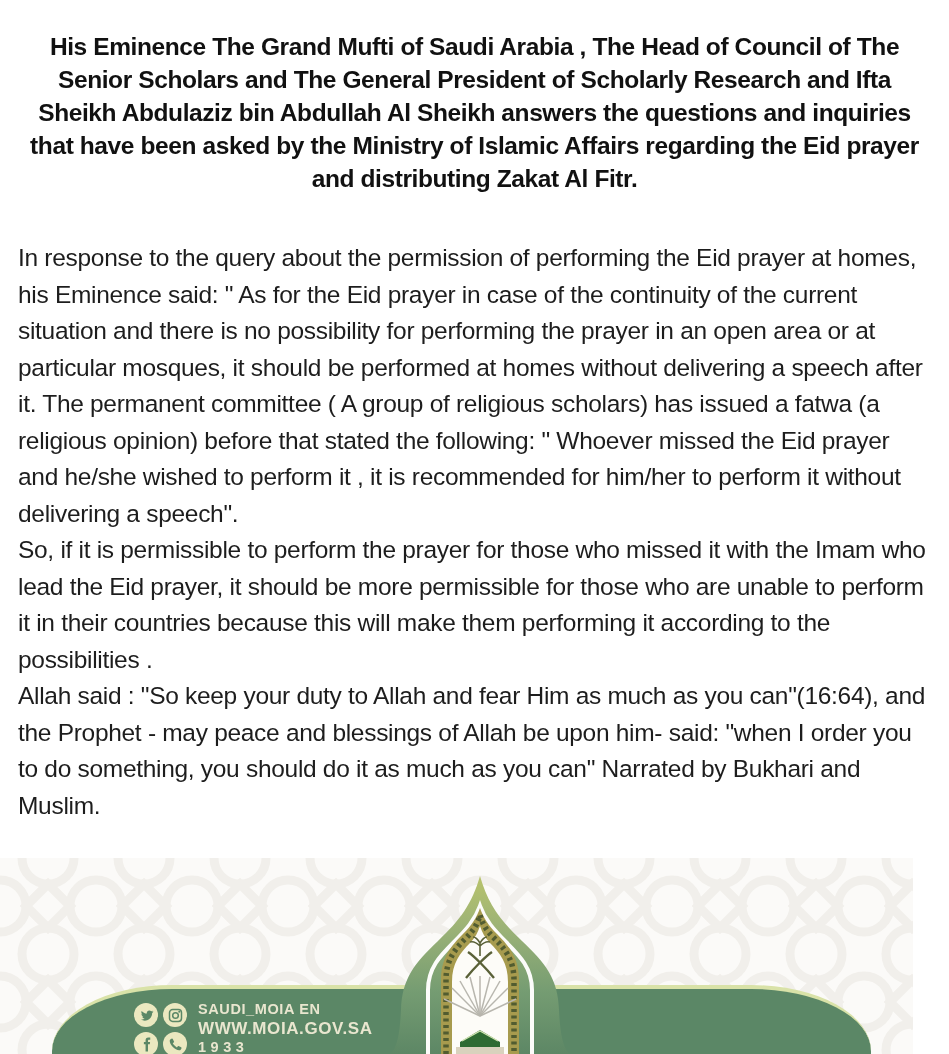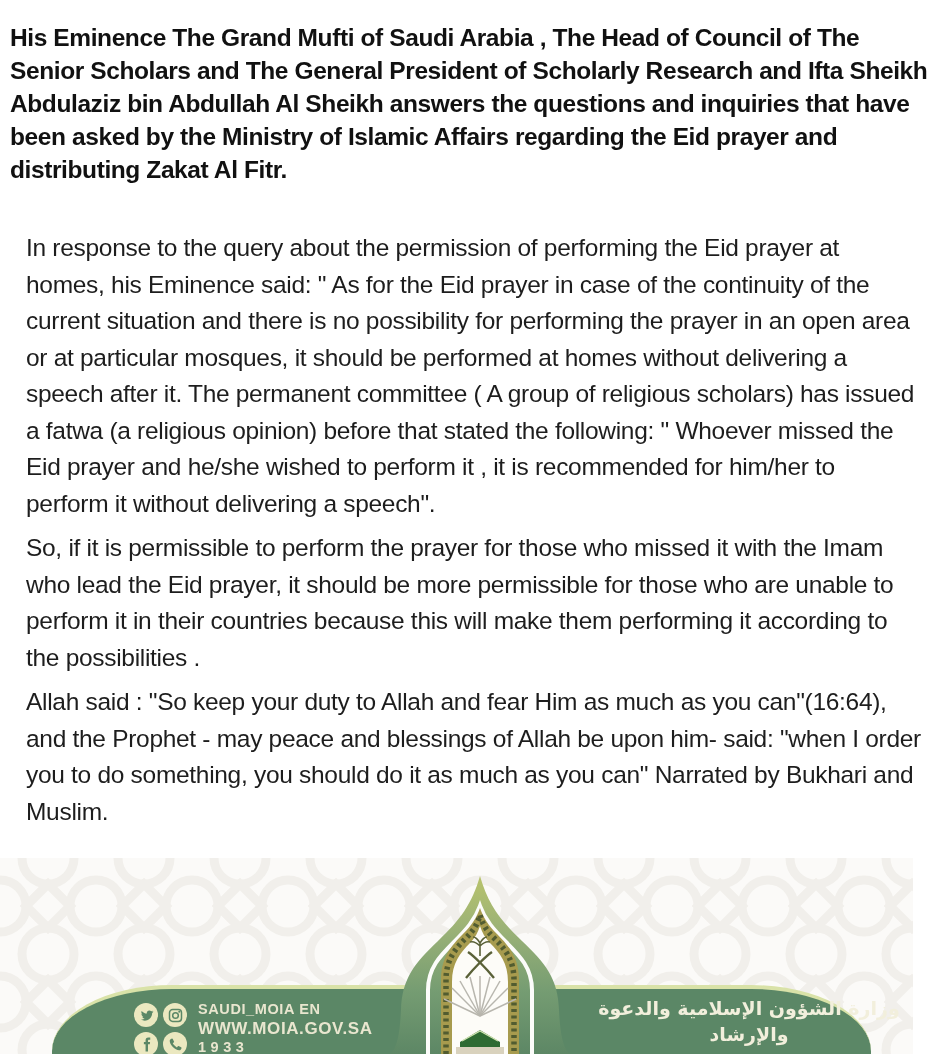--- a/index.html
+++ b/index.html
@@ -6,37 +6,37 @@
   .page {
     position: relative;
     width: 949px;
     height: 1054px;
     background: #ffffff;
     overflow: hidden;
     font-family: "Liberation Sans", sans-serif;
     color: #161616;
   }
   .heading {
-    margin: 0;
+    margin: 9px;
     padding: 21px 10px 0 10px;
-    text-align: left;
+    text-align: center;
     font-size: 24.5px;
     line-height: 33px;
     font-weight: bold;
     letter-spacing: -0.4px;
     color: #111111;
   }
   .body-text {
     padding: 36px 18px 0 18px;
     font-size: 24.5px;
     line-height: 36.5px;
     letter-spacing: -0.3px;
     color: #1d1d1d;
   }
-  .body-text p { margin: 8px; }
+  .body-text p { margin: 0; }
   .footer {
     position: absolute;
     left: 0;
     bottom: 0;
     width: 913px;
     height: 196px;
     overflow: hidden;
   }
   .pattern-bg {
     position: absolute;
@@ -166,24 +166,20 @@
           </svg>
         </span>
       </div>
 
       <div class="contact">
         <div class="handle">SAUDI_MOIA EN</div>
         <div class="site">WWW.MOIA.GOV.SA</div>
         <div class="phone">1933</div>
       </div>
 
-      <div class="ministry">
-        <div class="ar">وزارة الشؤون الإسلامية والدعوة والإرشاد</div>
-
-      </div>
     </div>
 
     <svg class="emblem" viewBox="0 0 184 188" xmlns="http://www.w3.org/2000/svg">
       <defs>
         <linearGradient id="archg" x1="0" y1="0" x2="0" y2="1">
           <stop offset="0" stop-color="#b8c36c"></stop>
           <stop offset="0.3" stop-color="#9bb277"></stop>
           <stop offset="0.65" stop-color="#759c72"></stop>
           <stop offset="1" stop-color="#5d8765"></stop>
         </linearGradient>

